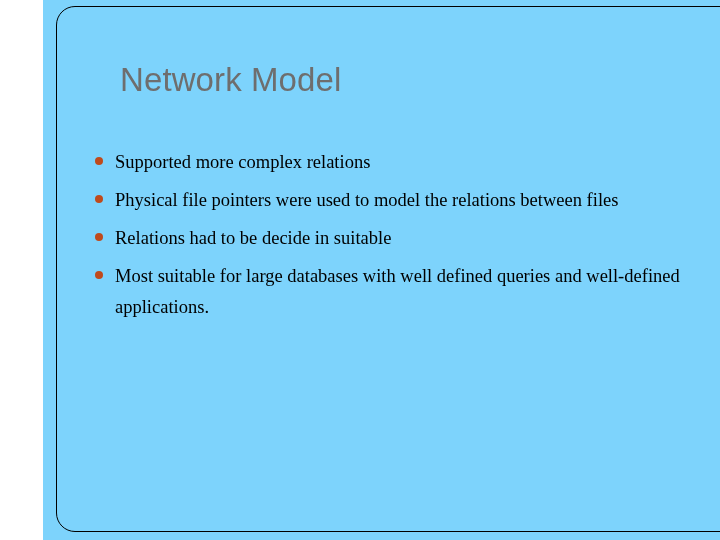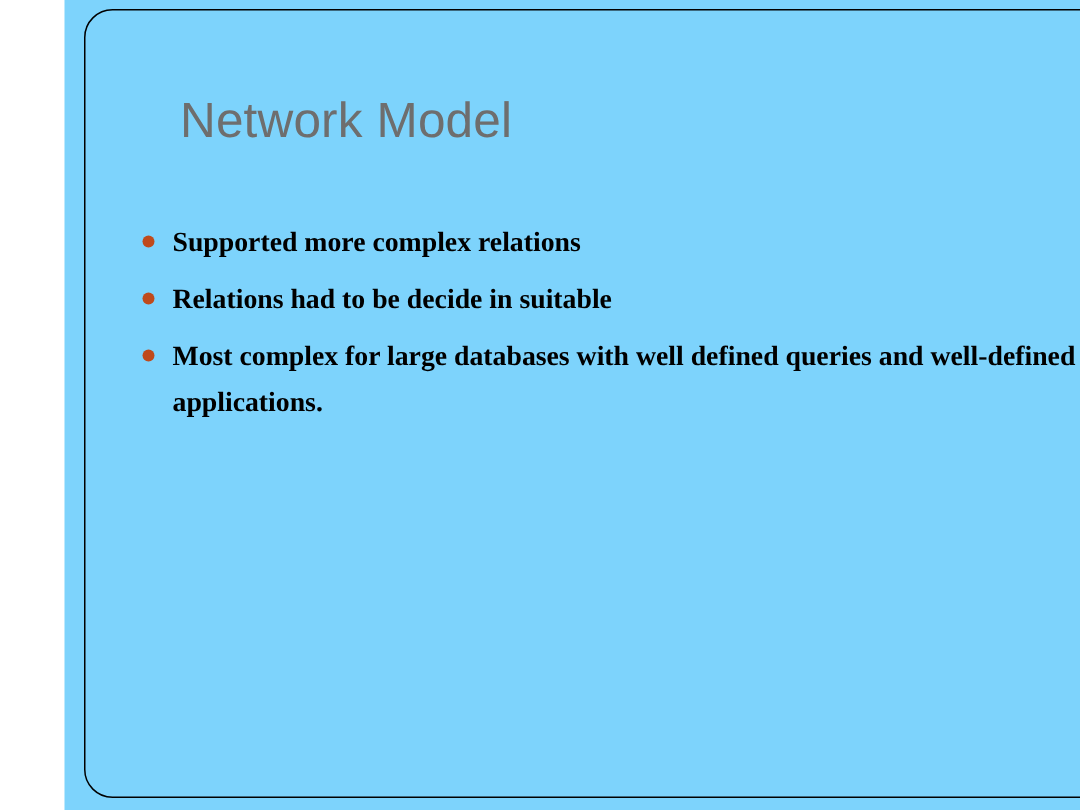--- a/index.html
+++ b/index.html
@@ -51,21 +51,20 @@
   }
 
   #bullet-list {
     position: absolute;
     left: 50px;
     top: 147px;
     width: 625px;
     margin: 0;
     padding: 0;
     list-style: none;
-    font-weight: bold;
   }
 
   .bullet-item {
     position: relative;
     padding-left: 22px;
     margin: 0 0 7px 0;
     font-family: "Liberation Serif", "DejaVu Serif", serif;
     font-size: 18.5px;
     line-height: 31px;
     color: #000000;
@@ -95,26 +94,30 @@
 
   <div id="slide-title">Network Model</div>
 
   <ul id="bullet-list">
 
     <li class="bullet-item">
       <span class="bullet-marker"></span>
       <span class="bullet-text">Supported more complex relations</span>
     </li>
 
+    <li class="bullet-item">
+      <span class="bullet-marker"></span>
+      <span class="bullet-text">Physical file pointers were used to model the relations between files</span>
+    </li>
 
     <li class="bullet-item">
       <span class="bullet-marker"></span>
       <span class="bullet-text">Relations had to be decide in suitable</span>
     </li>
 
     <li class="bullet-item">
       <span class="bullet-marker"></span>
-      <span class="bullet-text">Most complex for large databases with well defined queries and well-defined applications.</span>
+      <span class="bullet-text">Most suitable for large databases with well defined queries and well-defined applications.</span>
     </li>
 
   </ul>
 
 </div>
 
 </body></html>

